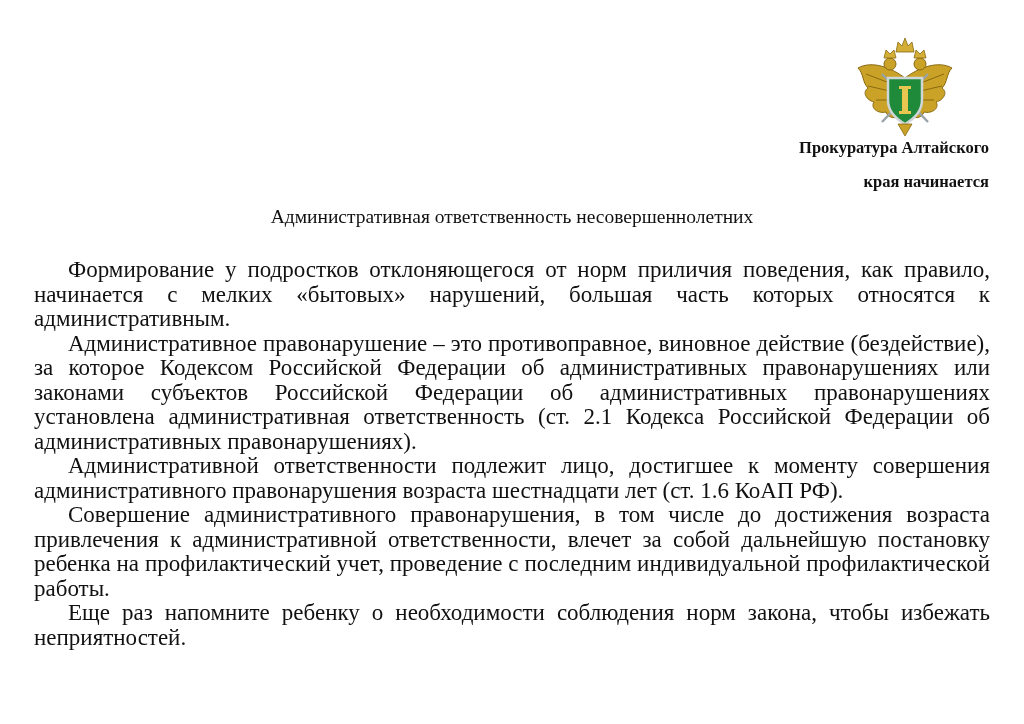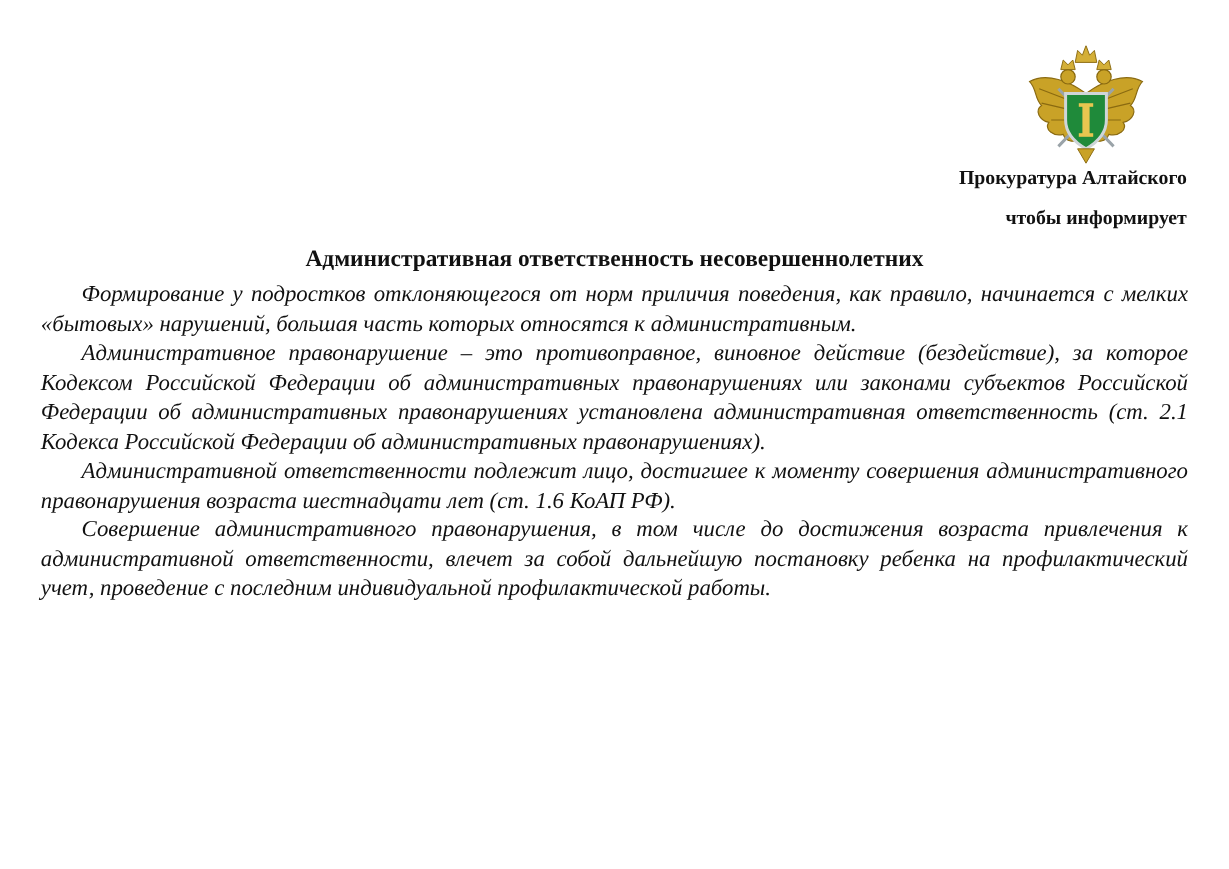--- a/index.html
+++ b/index.html
@@ -3,23 +3,23 @@
 <meta charset="utf-8">
 <style>
   html, body { margin: 0; padding: 0; background: #ffffff; }
   body { width: 1024px; height: 724px; position: relative; overflow: hidden;
          font-family: "Liberation Serif", "DejaVu Serif", serif; color: #111; }
   .emblem { position: absolute; left: 852px; top: 38px; width: 106px; height: 100px; }
   .org { position: absolute; right: 35px; text-align: center; font-weight: bold; font-size: 16.5px; line-height: 20px; }
   .org.l1 { top: 138px; }
   .org.l2 { top: 172px; }
   .title { position: absolute; left: 0; width: 1024px; top: 204px; text-align: center;
-           font-weight: bold; font-size: 19.5px; line-height: 26px; }
-  .body { position: absolute; left: 34px; width: 956px; top: 234px;
-          font-size: 19px; line-height: 24.5px; font-style: italic; }
+           font-weight: normal; font-size: 19.5px; line-height: 26px; }
+  .body { position: absolute; left: 34px; width: 956px; top: 258px;
+          font-size: 23px; line-height: 24.5px; }
   .para { margin: 0; text-align: justify; text-indent: 34px; }
 </style>
 </head>
 <body>
 
 <div class="emblem">
   <svg width="106" height="100" viewBox="0 0 106 100">
 
     <path d="M53 40 C40 30 20 22 6 30 C12 36 10 44 16 50 C10 54 14 62 22 64 C18 70 26 76 34 74 C36 80 44 82 48 76 Z" fill="#c9a227" stroke="#8a6a10" stroke-width="1"></path>
     <path d="M53 40 C66 30 86 22 100 30 C94 36 96 44 90 50 C96 54 92 62 84 64 C88 70 80 76 72 74 C70 80 62 82 58 76 Z" fill="#c9a227" stroke="#8a6a10" stroke-width="1"></path>
@@ -40,22 +40,23 @@
 
     <rect x="50" y="50" width="6" height="24" fill="#e8c650"></rect>
     <rect x="47" y="48" width="12" height="3" fill="#e8c650"></rect>
     <rect x="47" y="73" width="12" height="3" fill="#e8c650"></rect>
 
     <path d="M46 86 L53 98 L60 86 Z" fill="#c9a227" stroke="#8a6a10" stroke-width="0.8"></path>
   </svg>
 </div>
 
 <div class="org l1">Прокуратура Алтайского</div>
-<div class="org l2">чтобы информирует</div>
+<div class="org l2">края начинается</div>
 
 <div class="title">Административная ответственность несовершеннолетних</div>
 
 <div class="body">
   <p class="para">Формирование у подростков отклоняющегося от норм приличия поведения, как правило, начинается с мелких «бытовых» нарушений, большая часть которых относятся к административным.</p>
   <p class="para">Административное правонарушение – это противоправное, виновное действие (бездействие), за которое Кодексом Российской Федерации об административных правонарушениях или законами субъектов Российской Федерации об административных правонарушениях установлена административная ответственность (ст. 2.1 Кодекса Российской Федерации об административных правонарушениях).</p>
   <p class="para">Административной ответственности подлежит лицо, достигшее к моменту совершения административного правонарушения возраста шестнадцати лет (ст. 1.6 КоАП РФ).</p>
   <p class="para">Совершение административного правонарушения, в том числе до достижения возраста привлечения к административной ответственности, влечет за собой дальнейшую постановку ребенка на профилактический учет, проведение с последним индивидуальной профилактической работы.</p>
+  <p class="para">Еще раз напомните ребенку о необходимости соблюдения норм закона, чтобы избежать неприятностей.</p>
 </div>
 
 </body></html>

